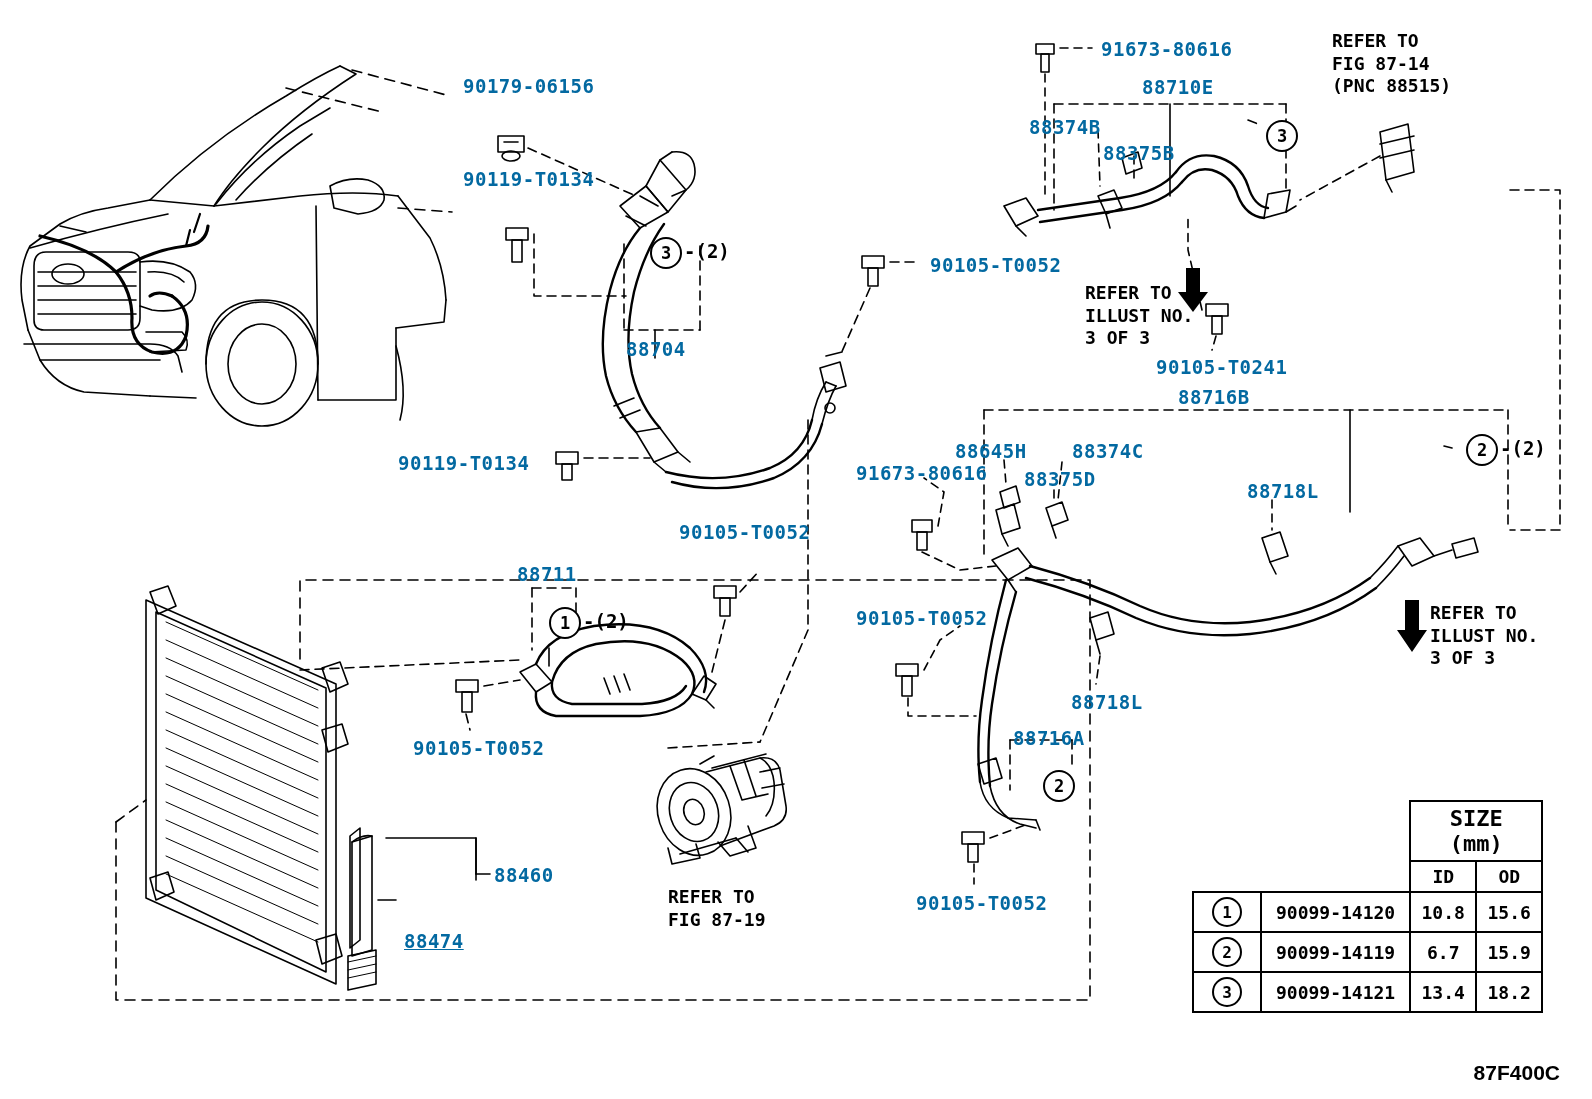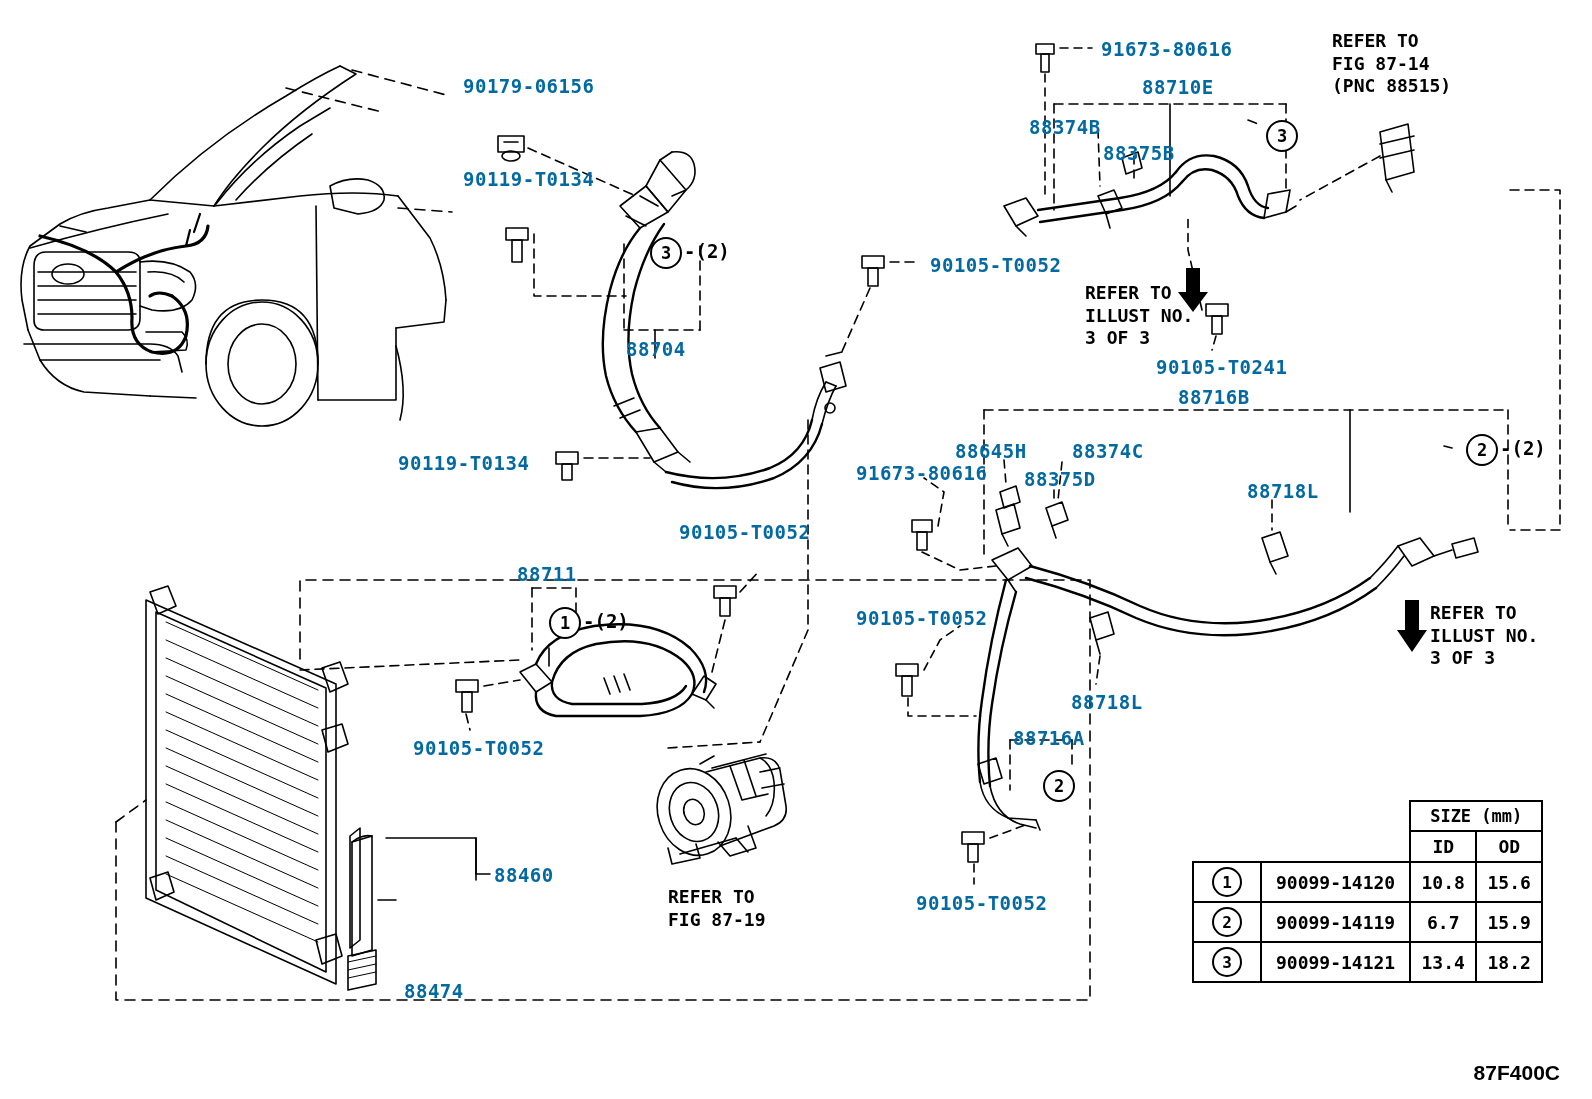--- a/index.html
+++ b/index.html
@@ -28,21 +28,21 @@
   .paren{position:absolute;font-size:19px;font-weight:bold;font-family:"DejaVu Sans Mono", monospace;}
   
   #size-table{
     position:absolute;left:1192px;top:800px;
     border-collapse:collapse;background:#fff;
     font-family:"DejaVu Sans Mono", monospace;font-size:18px;font-weight:bold;
   }
   #size-table td,#size-table th{
     border:2px solid #000;padding:4px 6px;text-align:center;color:#000;font-weight:bold;
   }
-  #size-table .hdr{font-size:17px;}
+  #size-table .hdr{font-size:22px;}
   #size-table .partno{padding-left:14px;padding-right:14px;}
   #size-table .numcell{width:52px;margin-top:31px;}
   #size-table .idxcell{width:54px;}
   .tblcirc{
     display:inline-flex;width:26px;height:26px;border:2px solid #000;border-radius:50%;
     align-items:center;justify-content:center;font-size:16px;font-weight:bold;
   }
   #figcode{
     position:absolute;right:32px;bottom:14px;
     font-family:Liberation Sans, sans-serif;font-size:21px;font-weight:bold;color:#000;
@@ -360,21 +360,21 @@
 
   <div class="lbl" style="left:463px;top:75px;">90179-06156</div>
   <div class="lbl" style="left:463px;top:168px;">90119-T0134</div>
   <div class="lbl" style="left:626px;top:338px;">88704</div>
   <div class="lbl" style="left:398px;top:452px;">90119-T0134</div>
   <div class="lbl" style="left:930px;top:254px;">90105-T0052</div>
   <div class="lbl" style="left:679px;top:521px;">90105-T0052</div>
   <div class="lbl" style="left:517px;top:563px;">88711</div>
   <div class="lbl" style="left:413px;top:737px;">90105-T0052</div>
   <div class="lbl" style="left:494px;top:864px;">88460</div>
-  <div class="lbl" style="left:404px;top:980px;">88474</div>
+  <div class="lbl" style="left:404px;top:930px;text-decoration:underline;">88474</div>
 
   <div class="lbl" style="left:1101px;top:38px;">91673-80616</div>
   <div class="lbl" style="left:1142px;top:76px;">88710E</div>
   <div class="lbl" style="left:1029px;top:116px;">88374B</div>
   <div class="lbl" style="left:1103px;top:142px;">88375B</div>
   <div class="lbl" style="left:1156px;top:356px;">90105-T0241</div>
   <div class="lbl" style="left:1178px;top:386px;">88716B</div>
   <div class="lbl" style="left:955px;top:440px;">88645H</div>
   <div class="lbl" style="left:1072px;top:440px;">88374C</div>
   <div class="lbl" style="left:1024px;top:468px;">88375D</div>

